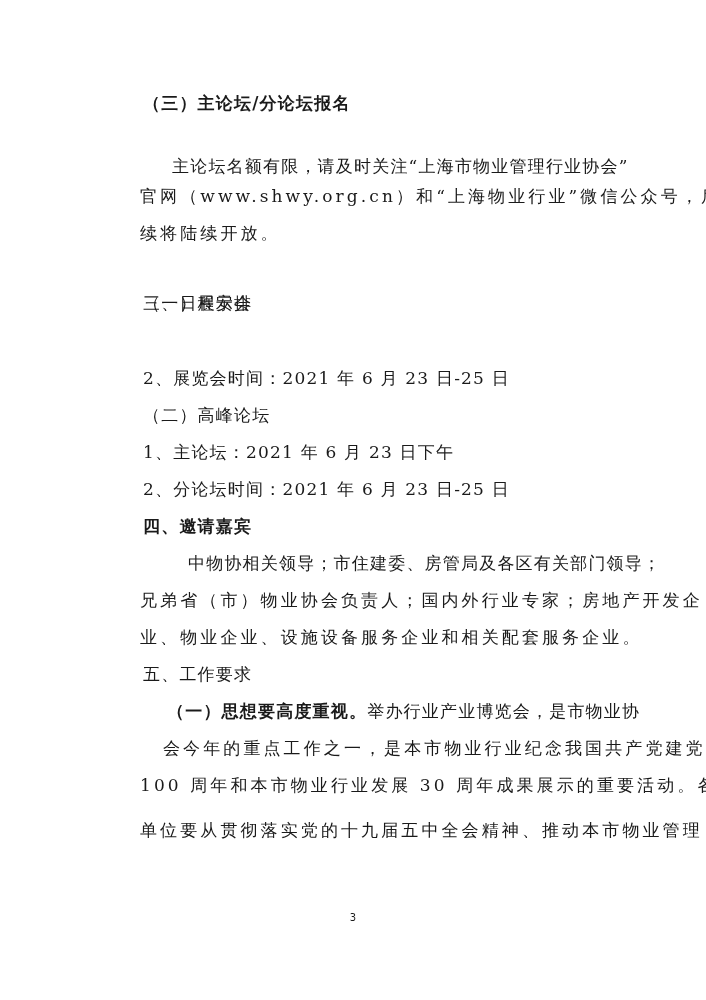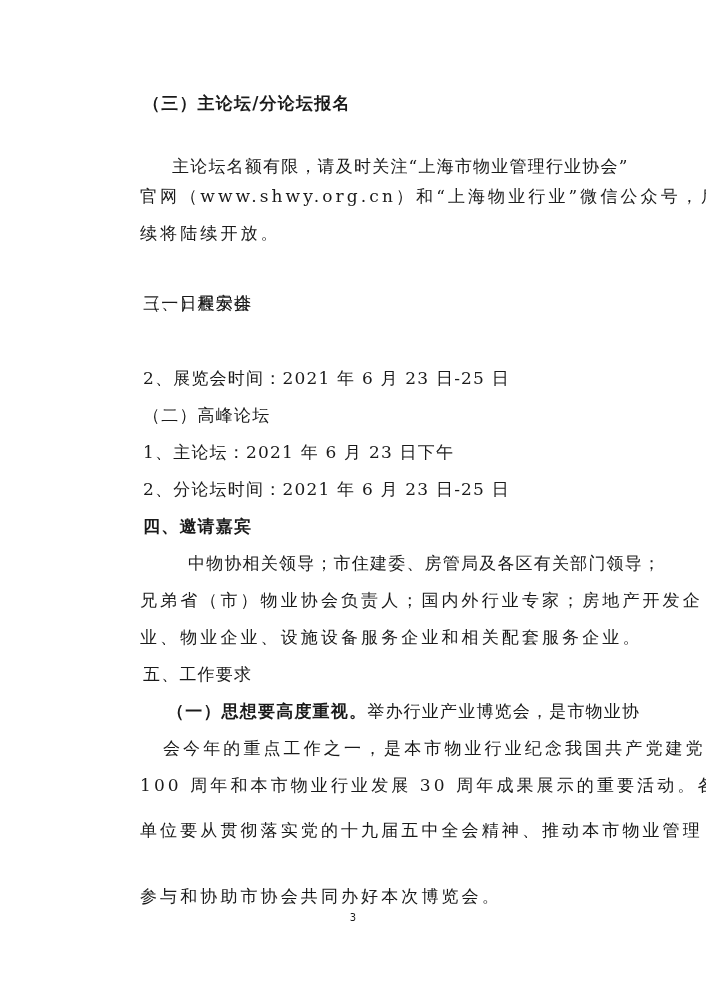--- a/index.html
+++ b/index.html
@@ -34,16 +34,15 @@
   <div class="line full" style="top:588px;">兄弟省（市）物业协会负责人；国内外行业专家；房地产开发企</div>
   <div class="line full" style="top:625px;">业、物业企业、设施设备服务企业和相关配套服务企业。</div>
 
   <div class="line sec" style="top:662px;">五、工作要求</div>
   <div class="line indent" style="top:699px; left:143px;margin-left:24px;">
     <span class="bold">（一）思想要高度重视。</span><span>举办行业产业博览会，是市物业协</span>
   </div>
   <div class="line full" style="top:736px;margin-left:23px;">会今年的重点工作之一，是本市物业行业纪念我国共产党建党</div>
   <div class="line full" style="top:773px;">100 周年和本市物业行业发展 30 周年成果展示的重要活动。各</div>
   <div class="line full" style="top:810px;margin-top:8px;">单位要从贯彻落实党的十九届五中全会精神、推动本市物业管理</div>
-  <div class="line full" style="top:884px;">参与和协助市协会共同办好本次博览会。</div>
 
   <div class="page-number">3</div>
 </div>
 
 </body></html>

